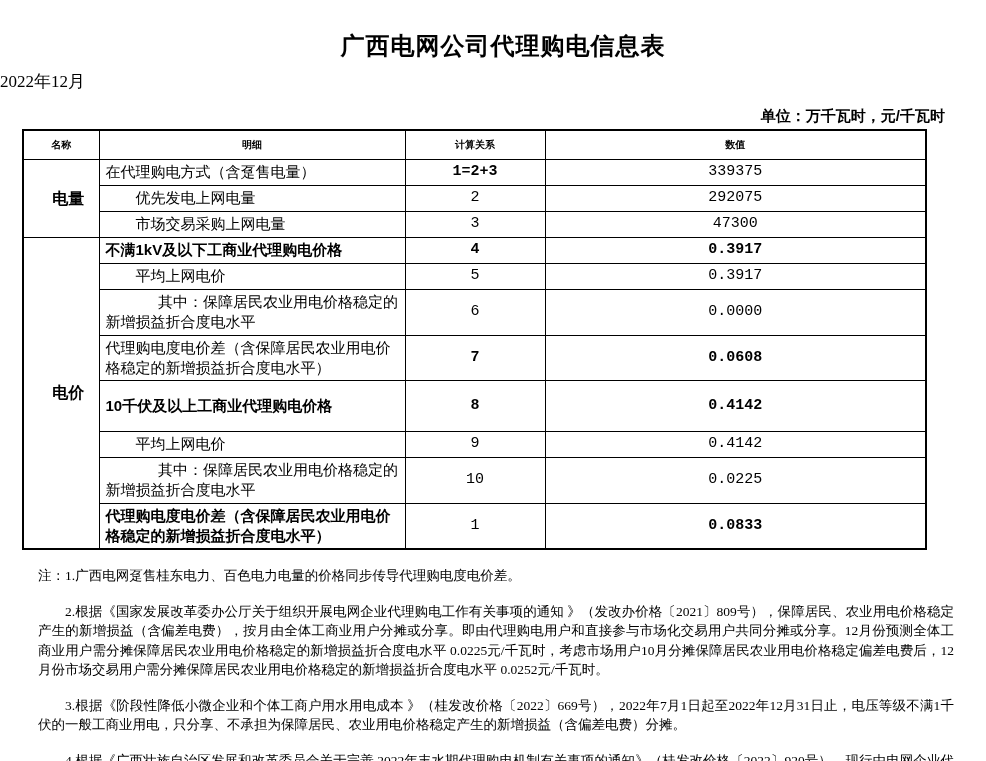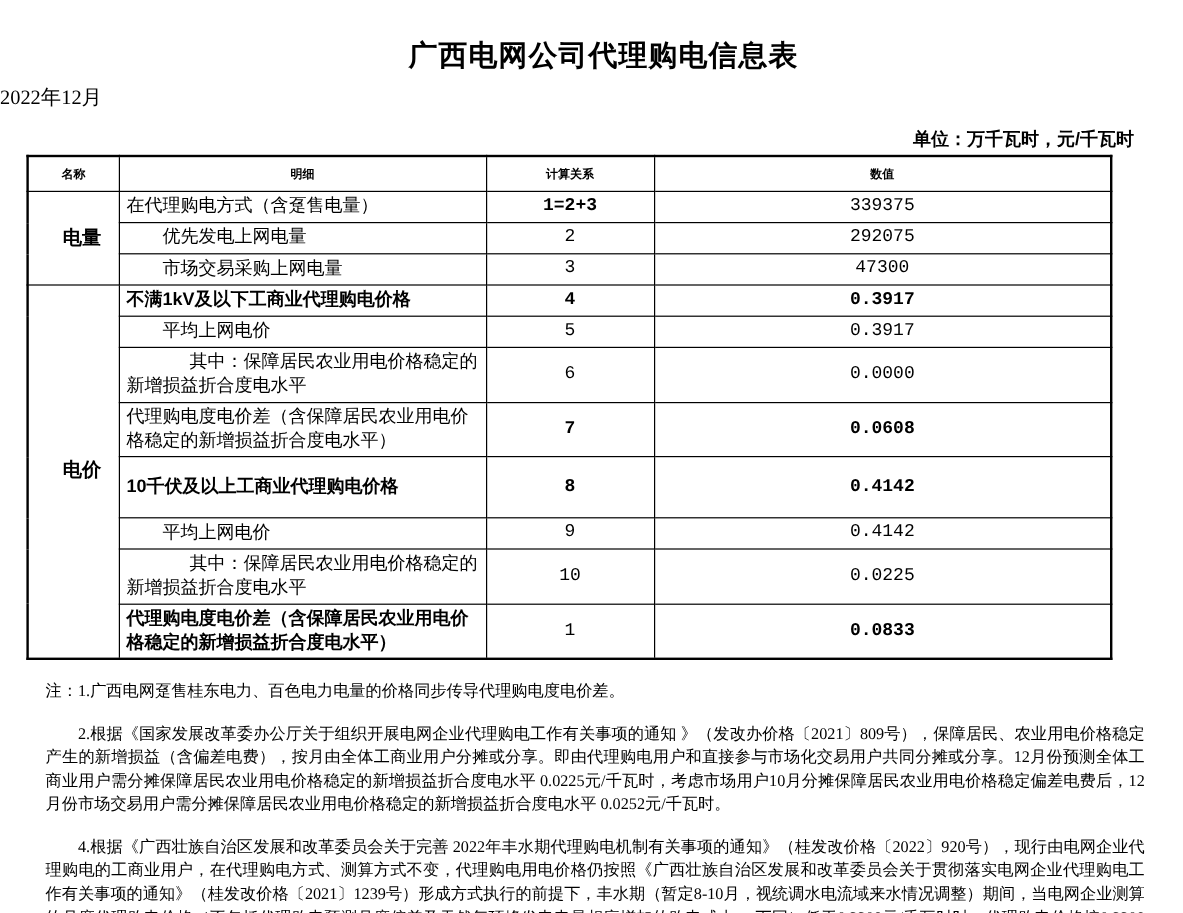--- a/index.html
+++ b/index.html
@@ -106,14 +106,15 @@
         <td class="detail bh">代理购电度电价差（含保障居民农业用电价格稳定的新增损益折合度电水平）</td>
         <td class="rel">1</td>
         <td class="val b">0.0833</td>
       </tr>
     </tbody>
 </table>
 
 <div class="notes" id="notes">
     <p>注：1.广西电网趸售桂东电力、百色电力电量的价格同步传导代理购电度电价差。</p>
     <p class="ind">2.根据《国家发展改革委办公厅关于组织开展电网企业代理购电工作有关事项的通知 》（发改办价格〔2021〕809号），保障居民、农业用电价格稳定产生的新增损益（含偏差电费），按月由全体工商业用户分摊或分享。即由代理购电用户和直接参与市场化交易用户共同分摊或分享。12月份预测全体工商业用户需分摊保障居民农业用电价格稳定的新增损益折合度电水平 0.0225元/千瓦时，考虑市场用户10月分摊保障居民农业用电价格稳定偏差电费后，12月份市场交易用户需分摊保障居民农业用电价格稳定的新增损益折合度电水平 0.0252元/千瓦时。</p>
+    <p class="ind">3.根据《阶段性降低小微企业和个体工商户用水用电成本 》（桂发改价格〔2022〕669号），2022年7月1日起至2022年12月31日止，电压等级不满1千伏的一般工商业用电，只分享、不承担为保障居民、农业用电价格稳定产生的新增损益（含偏差电费）分摊。</p>
     <p class="ind">4.根据《广西壮族自治区发展和改革委员会关于完善 2022年丰水期代理购电机制有关事项的通知》（桂发改价格〔2022〕920号），现行由电网企业代理购电的工商业用户，在代理购电方式、测算方式不变，代理购电用电价格仍按照《广西壮族自治区发展和改革委员会关于贯彻落实电网企业代理购电工作有关事项的通知》（桂发改价格〔2021〕1239号）形成方式执行的前提下，丰水期（暂定8-10月，视统调水电流域来水情况调整）期间，当电网企业测算的月度代理购电价格（不包括代理购电预测月度偏差及天然气顶峰发电电量相应增加的购电成本 ，下同）低于0.3309元/千瓦时时，代理购电价格按0.3309元/千瓦时执行。</p>
   </div>
 
 </body></html>

